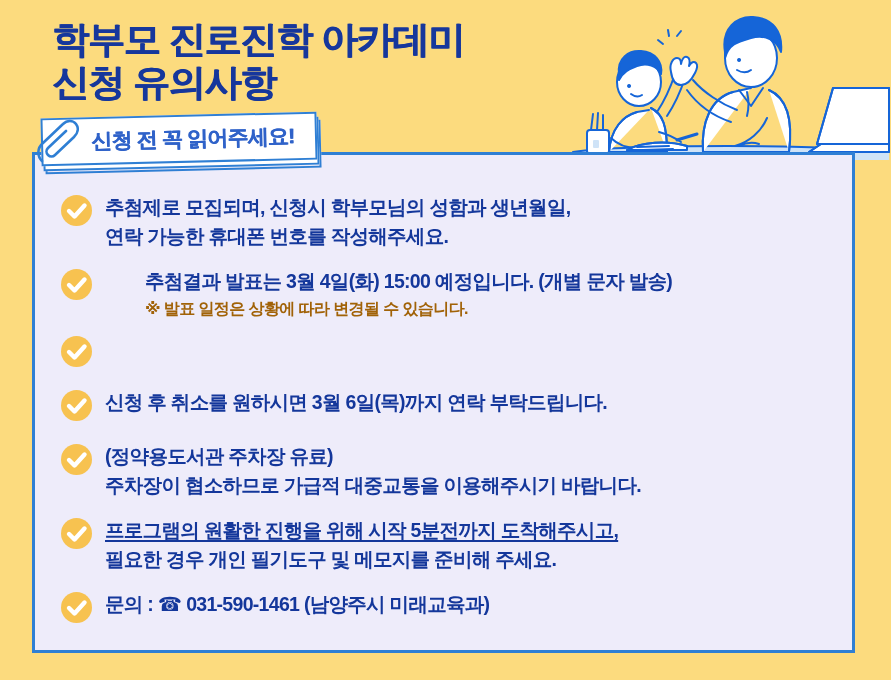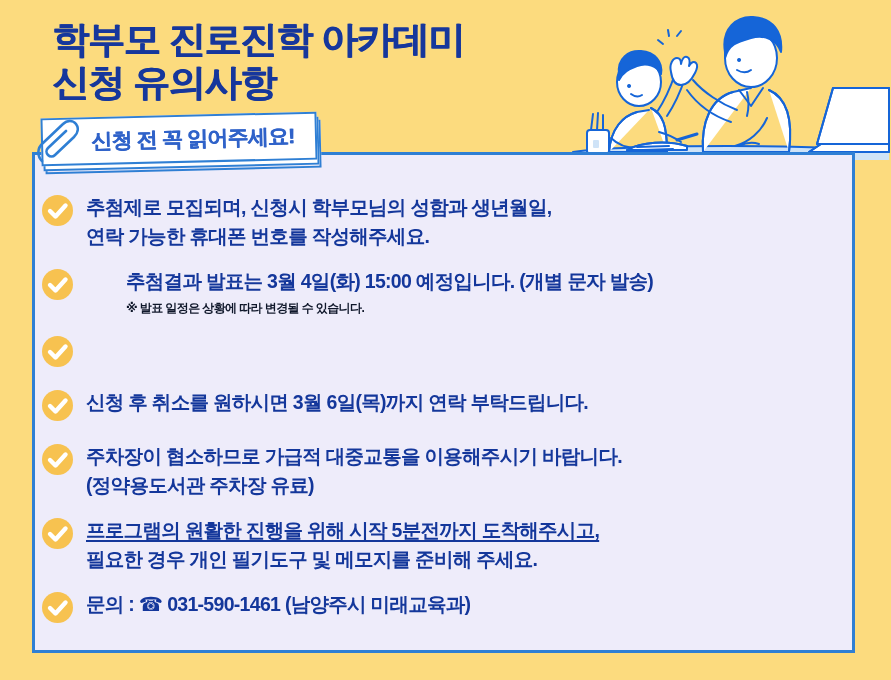--- a/index.html
+++ b/index.html
@@ -122,21 +122,21 @@
     height: 501px;
     background: #eeecfa;
     border: 3px solid #2f7fd4;
     box-sizing: border-box;
     z-index: 4;
   }
 
   
   .notice-list {
     position: absolute;
-    left: 41px;
+    left: 60px;
     top: 192px;
     width: 790px;
     z-index: 8;
   }
   .notice-item {
     display: flex;
     align-items: flex-start;
     margin-bottom: 15px;
   }
   .notice-item:last-child { margin-bottom: 0; text-align: right; }
@@ -160,24 +160,24 @@
     color: #14379b;
     letter-spacing: -0.7px;
     white-space: nowrap;
   }
   .notice-line.underlined {
     text-decoration: underline;
     text-underline-offset: 3px;
     text-decoration-thickness: 1.5px;
   }
   .notice-note {
-    font-size: 12px;
+    font-size: 16px;
     line-height: 25px;
     font-weight: 700;
-    color: #0f172a;
+    color: #a16207;
     letter-spacing: -0.6px;
     white-space: nowrap;
   }
 
   
   .notice-item.tight { margin-bottom: 12px; gap: 40px; }
   .notice-item.loose { margin-bottom: 19px; }
 </style>
 </head>
 <body>
@@ -320,22 +320,22 @@
     </div>
 
     <div class="notice-item">
       <span class="check-icon">
         <svg viewBox="0 0 33 33" xmlns="http://www.w3.org/2000/svg">
           <circle cx="16.5" cy="16.5" r="15.5" fill="#f7c250"></circle>
           <path d="M9 17 L14.5 22.5 L24.5 11.5" fill="none" stroke="#ffffff" stroke-width="4.4" stroke-linecap="round" stroke-linejoin="round"></path>
         </svg>
       </span>
       <span class="notice-text">
+        <div class="notice-line">(정약용도서관 주차장 유료)</div>
         <div class="notice-line">주차장이 협소하므로 가급적 대중교통을 이용해주시기 바랍니다.</div>
-        <div class="notice-line">(정약용도서관 주차장 유료)</div>
       </span>
     </div>
 
     <div class="notice-item">
       <span class="check-icon">
         <svg viewBox="0 0 33 33" xmlns="http://www.w3.org/2000/svg">
           <circle cx="16.5" cy="16.5" r="15.5" fill="#f7c250"></circle>
           <path d="M9 17 L14.5 22.5 L24.5 11.5" fill="none" stroke="#ffffff" stroke-width="4.4" stroke-linecap="round" stroke-linejoin="round"></path>
         </svg>
       </span>

